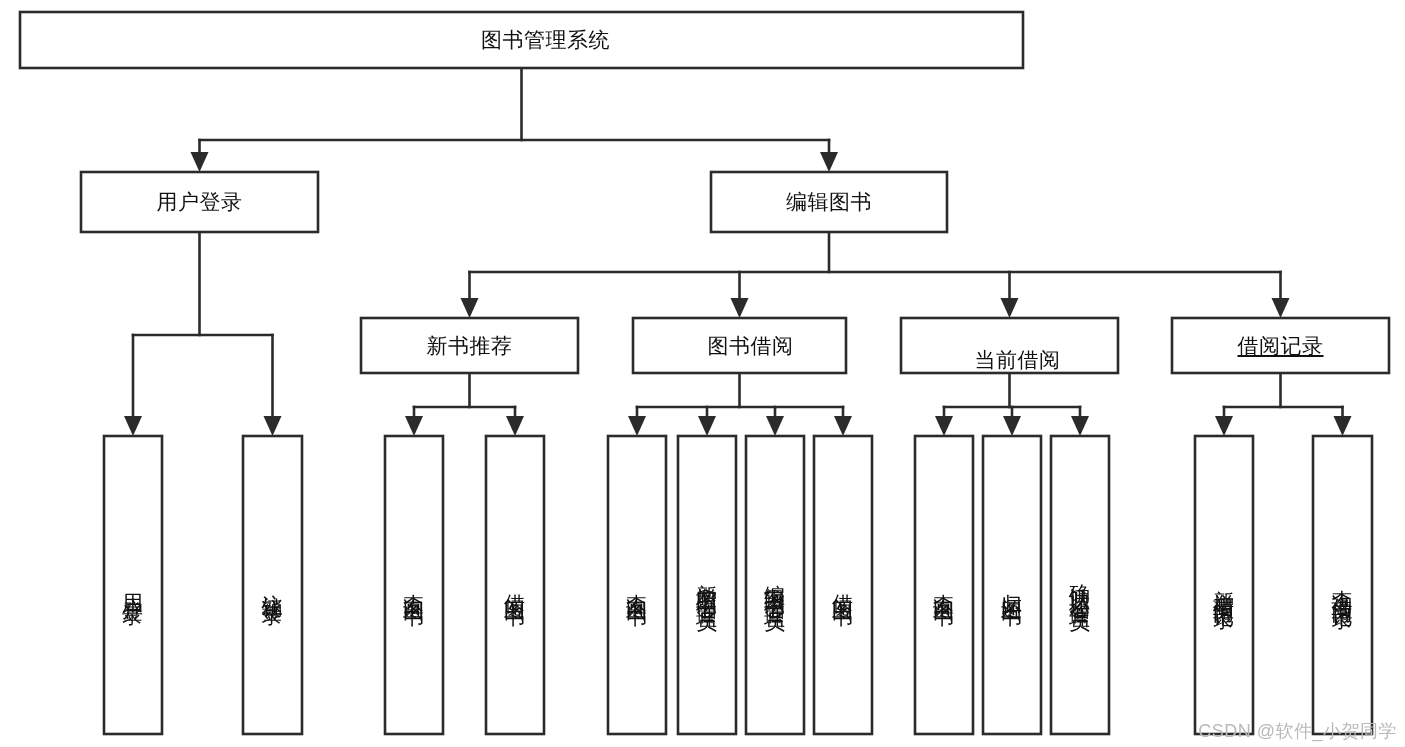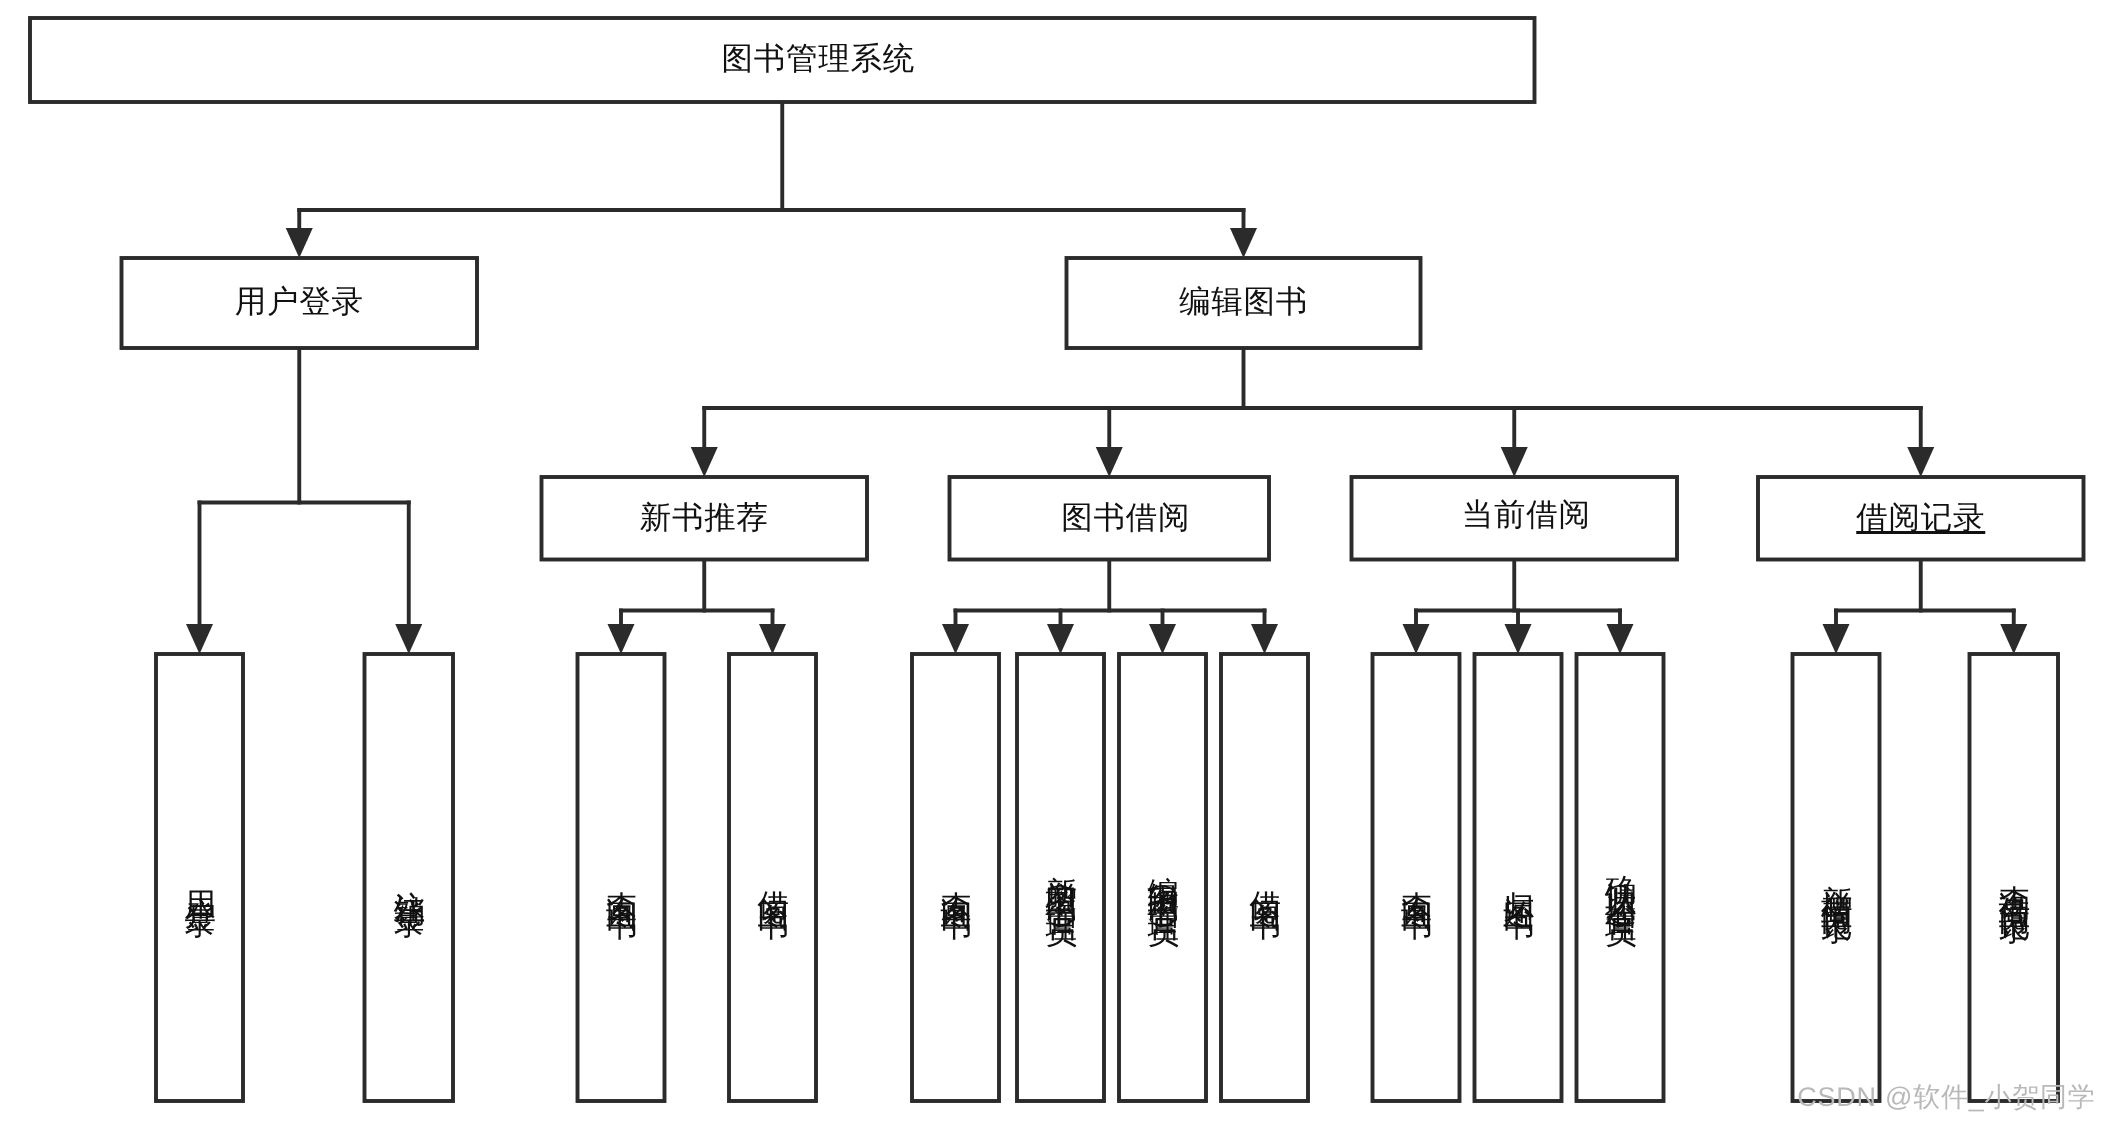--- a/index.html
+++ b/index.html
@@ -155,21 +155,21 @@
         <rect x="1195" y="436" width="58" height="298" class="node-rect"></rect>
         <rect x="1313" y="436" width="59" height="298" class="node-rect"></rect>
       </g>
   </svg>
   <div id="labels-layer">
       <div class="node-label horizontal" style="left: 20px; top: 12px; width: 1003px; height: 56px; margin-left: 24px;">图书管理系统</div>
       <div class="node-label horizontal" style="left: 81px; top: 172px; width: 237px; height: 60px;">用户登录</div>
       <div class="node-label horizontal" style="left: 711px; top: 172px; width: 236px; height: 60px;">编辑图书</div>
       <div class="node-label horizontal" style="left: 361px; top: 318px; width: 217px; height: 55px; text-align: center;">新书推荐</div>
       <div class="node-label horizontal" style="left: 633px; top: 318px; width: 235px; height: 55px;">图书借阅</div>
-      <div class="node-label horizontal" style="left: 901px; top: 316px; width: 217px; height: 55px; padding-left: 16px;">当前借阅</div>
+      <div class="node-label horizontal" style="left: 901px; top: 332px; width: 217px; height: 55px; padding-left: 16px;">当前借阅</div>
       <div class="node-label horizontal" style="left: 1172px; top: 318px; width: 217px; height: 55px; text-decoration: underline;">借阅记录</div>
       <div class="node-label vertical" style="left: 104px; top: 436px; width: 58px; height: 298px;">用户登录</div>
       <div class="node-label vertical" style="left: 243px; top: 436px; width: 59px; height: 298px;">注销登录</div>
       <div class="node-label vertical" style="left: 385px; top: 436px; width: 58px; height: 298px;">查询图书</div>
       <div class="node-label vertical" style="left: 486px; top: 436px; width: 58px; height: 298px;">借阅图书</div>
       <div class="node-label vertical" style="left: 608px; top: 436px; width: 58px; height: 298px;">查询图书</div>
       <div class="node-label vertical" style="left: 678px; top: 436px; width: 58px; height: 298px;">新增图书（管理员）</div>
       <div class="node-label vertical" style="left: 746px; top: 436px; width: 58px; height: 298px;">编辑图书（管理员）</div>
       <div class="node-label vertical" style="left: 814px; top: 436px; width: 58px; height: 298px;">借阅图书</div>
       <div class="node-label vertical" style="left: 915px; top: 436px; width: 58px; height: 298px;">查询图书</div>

